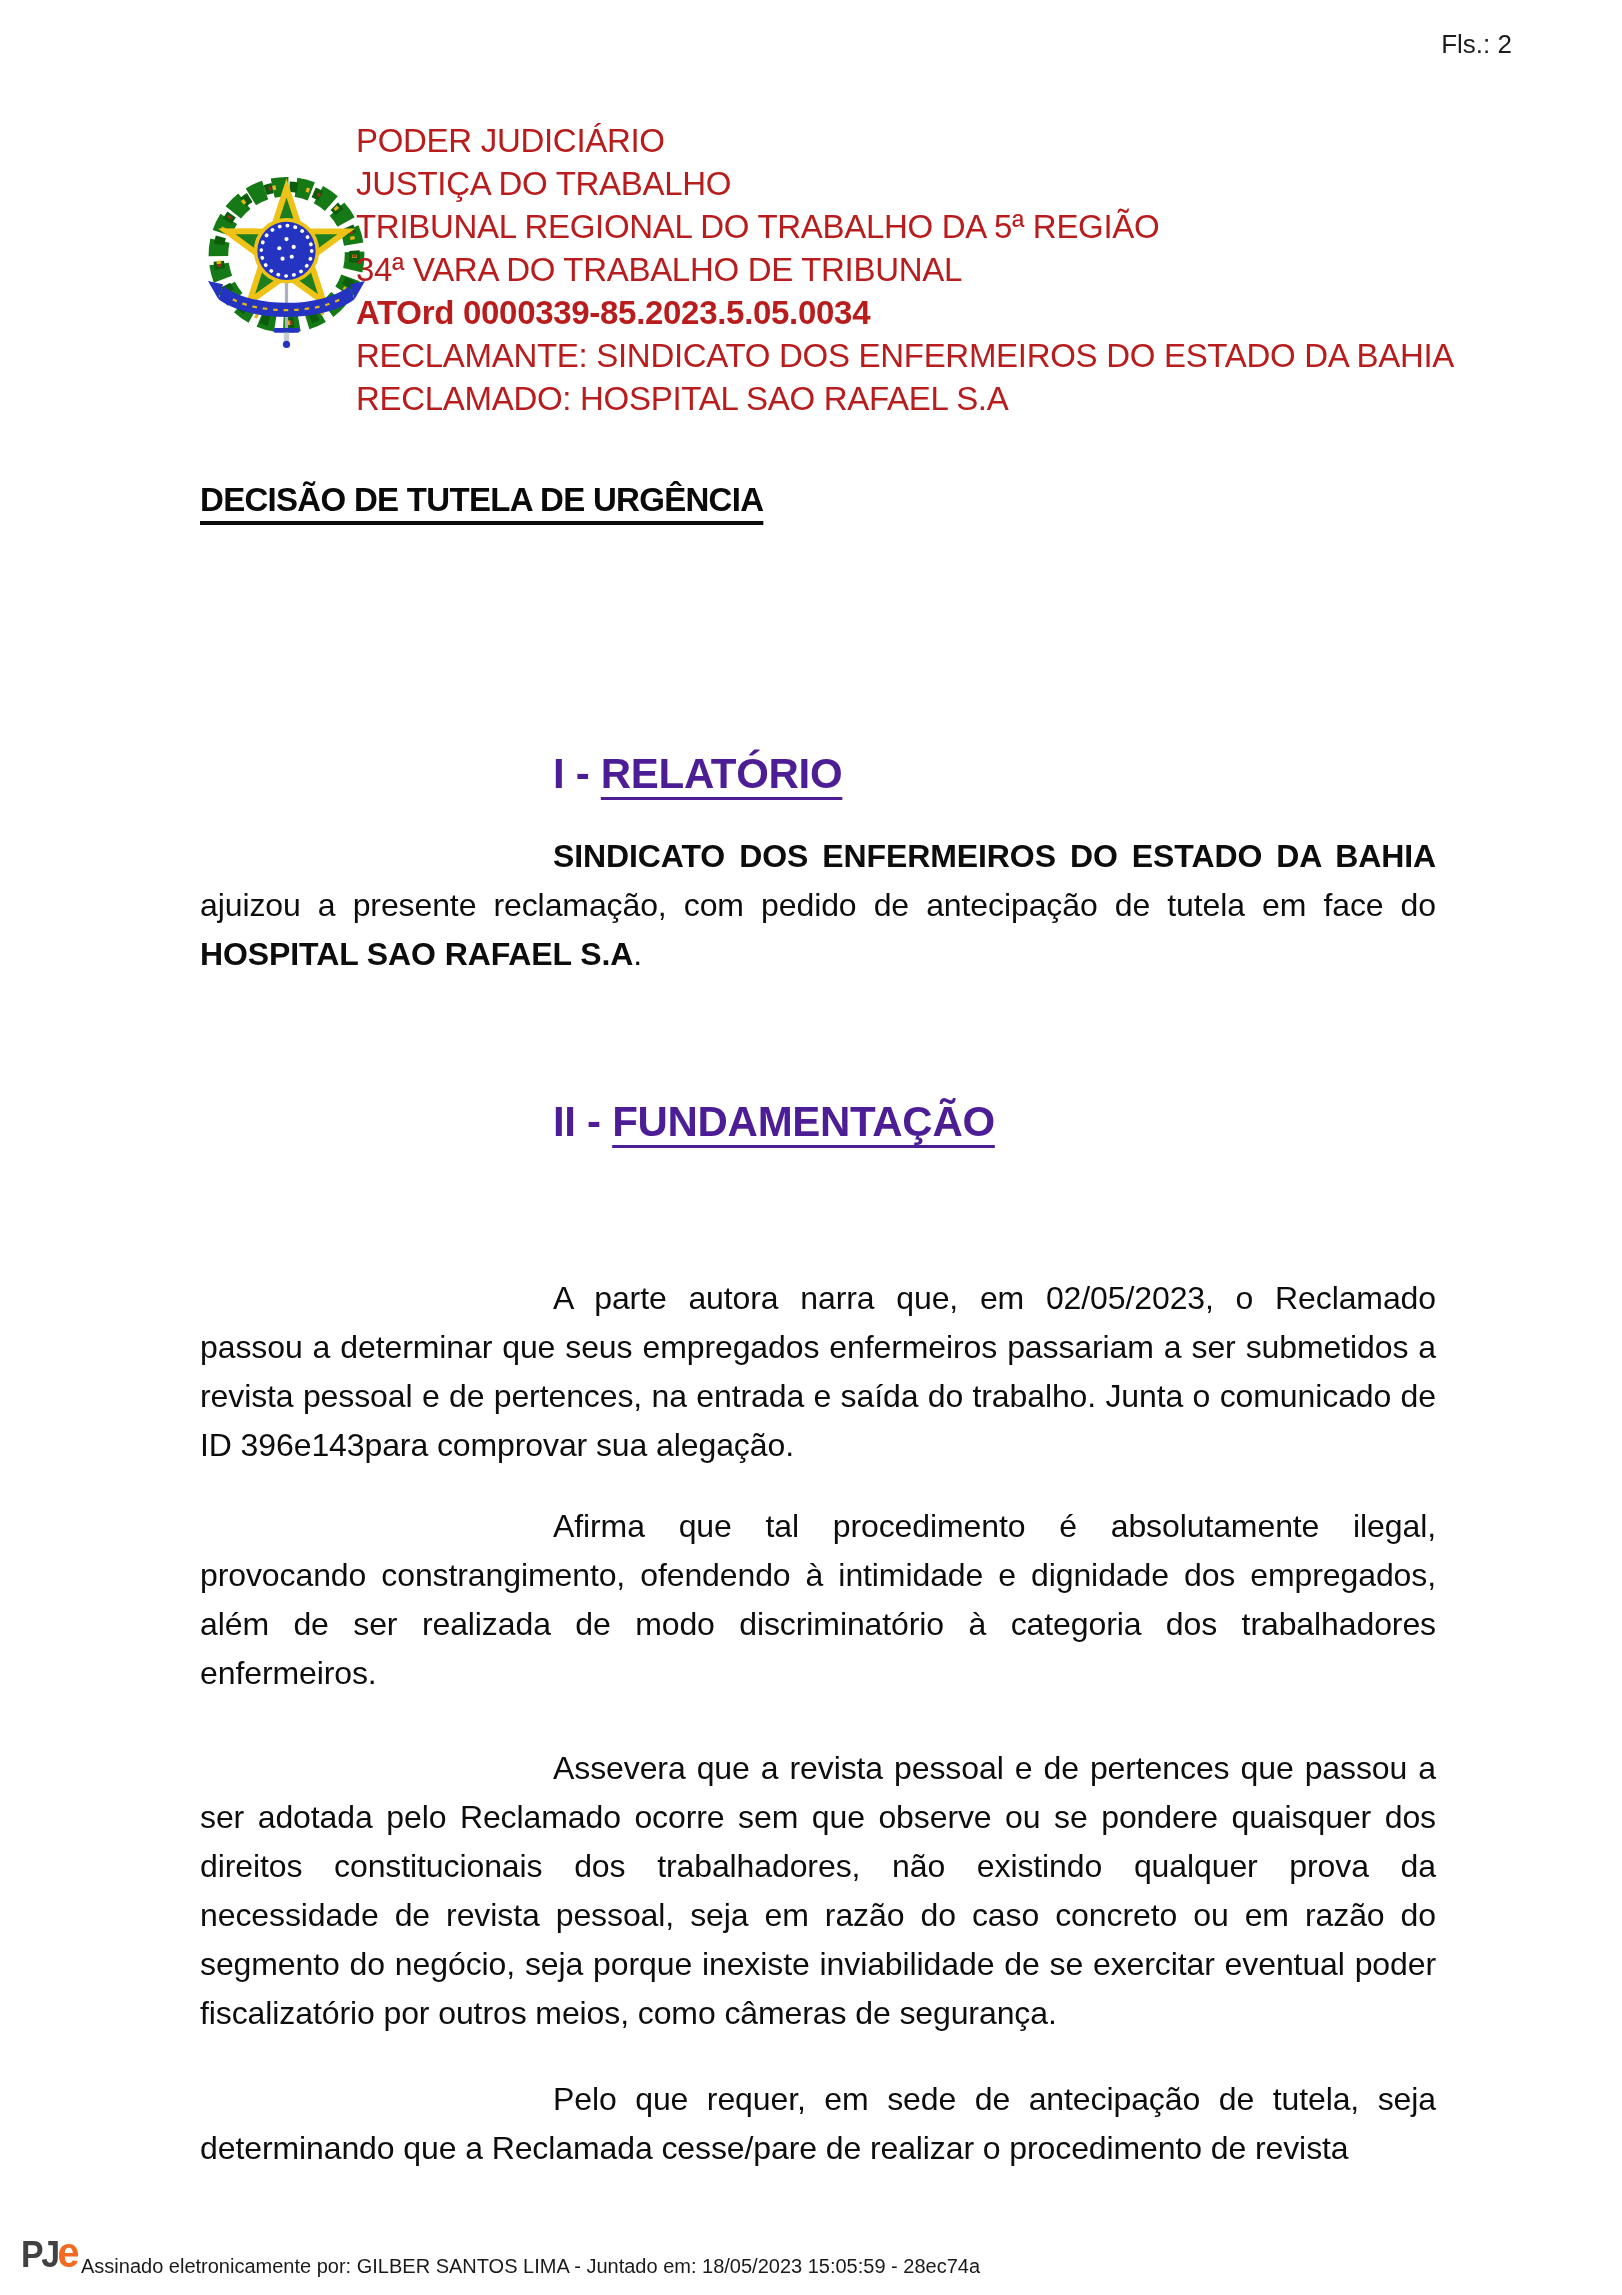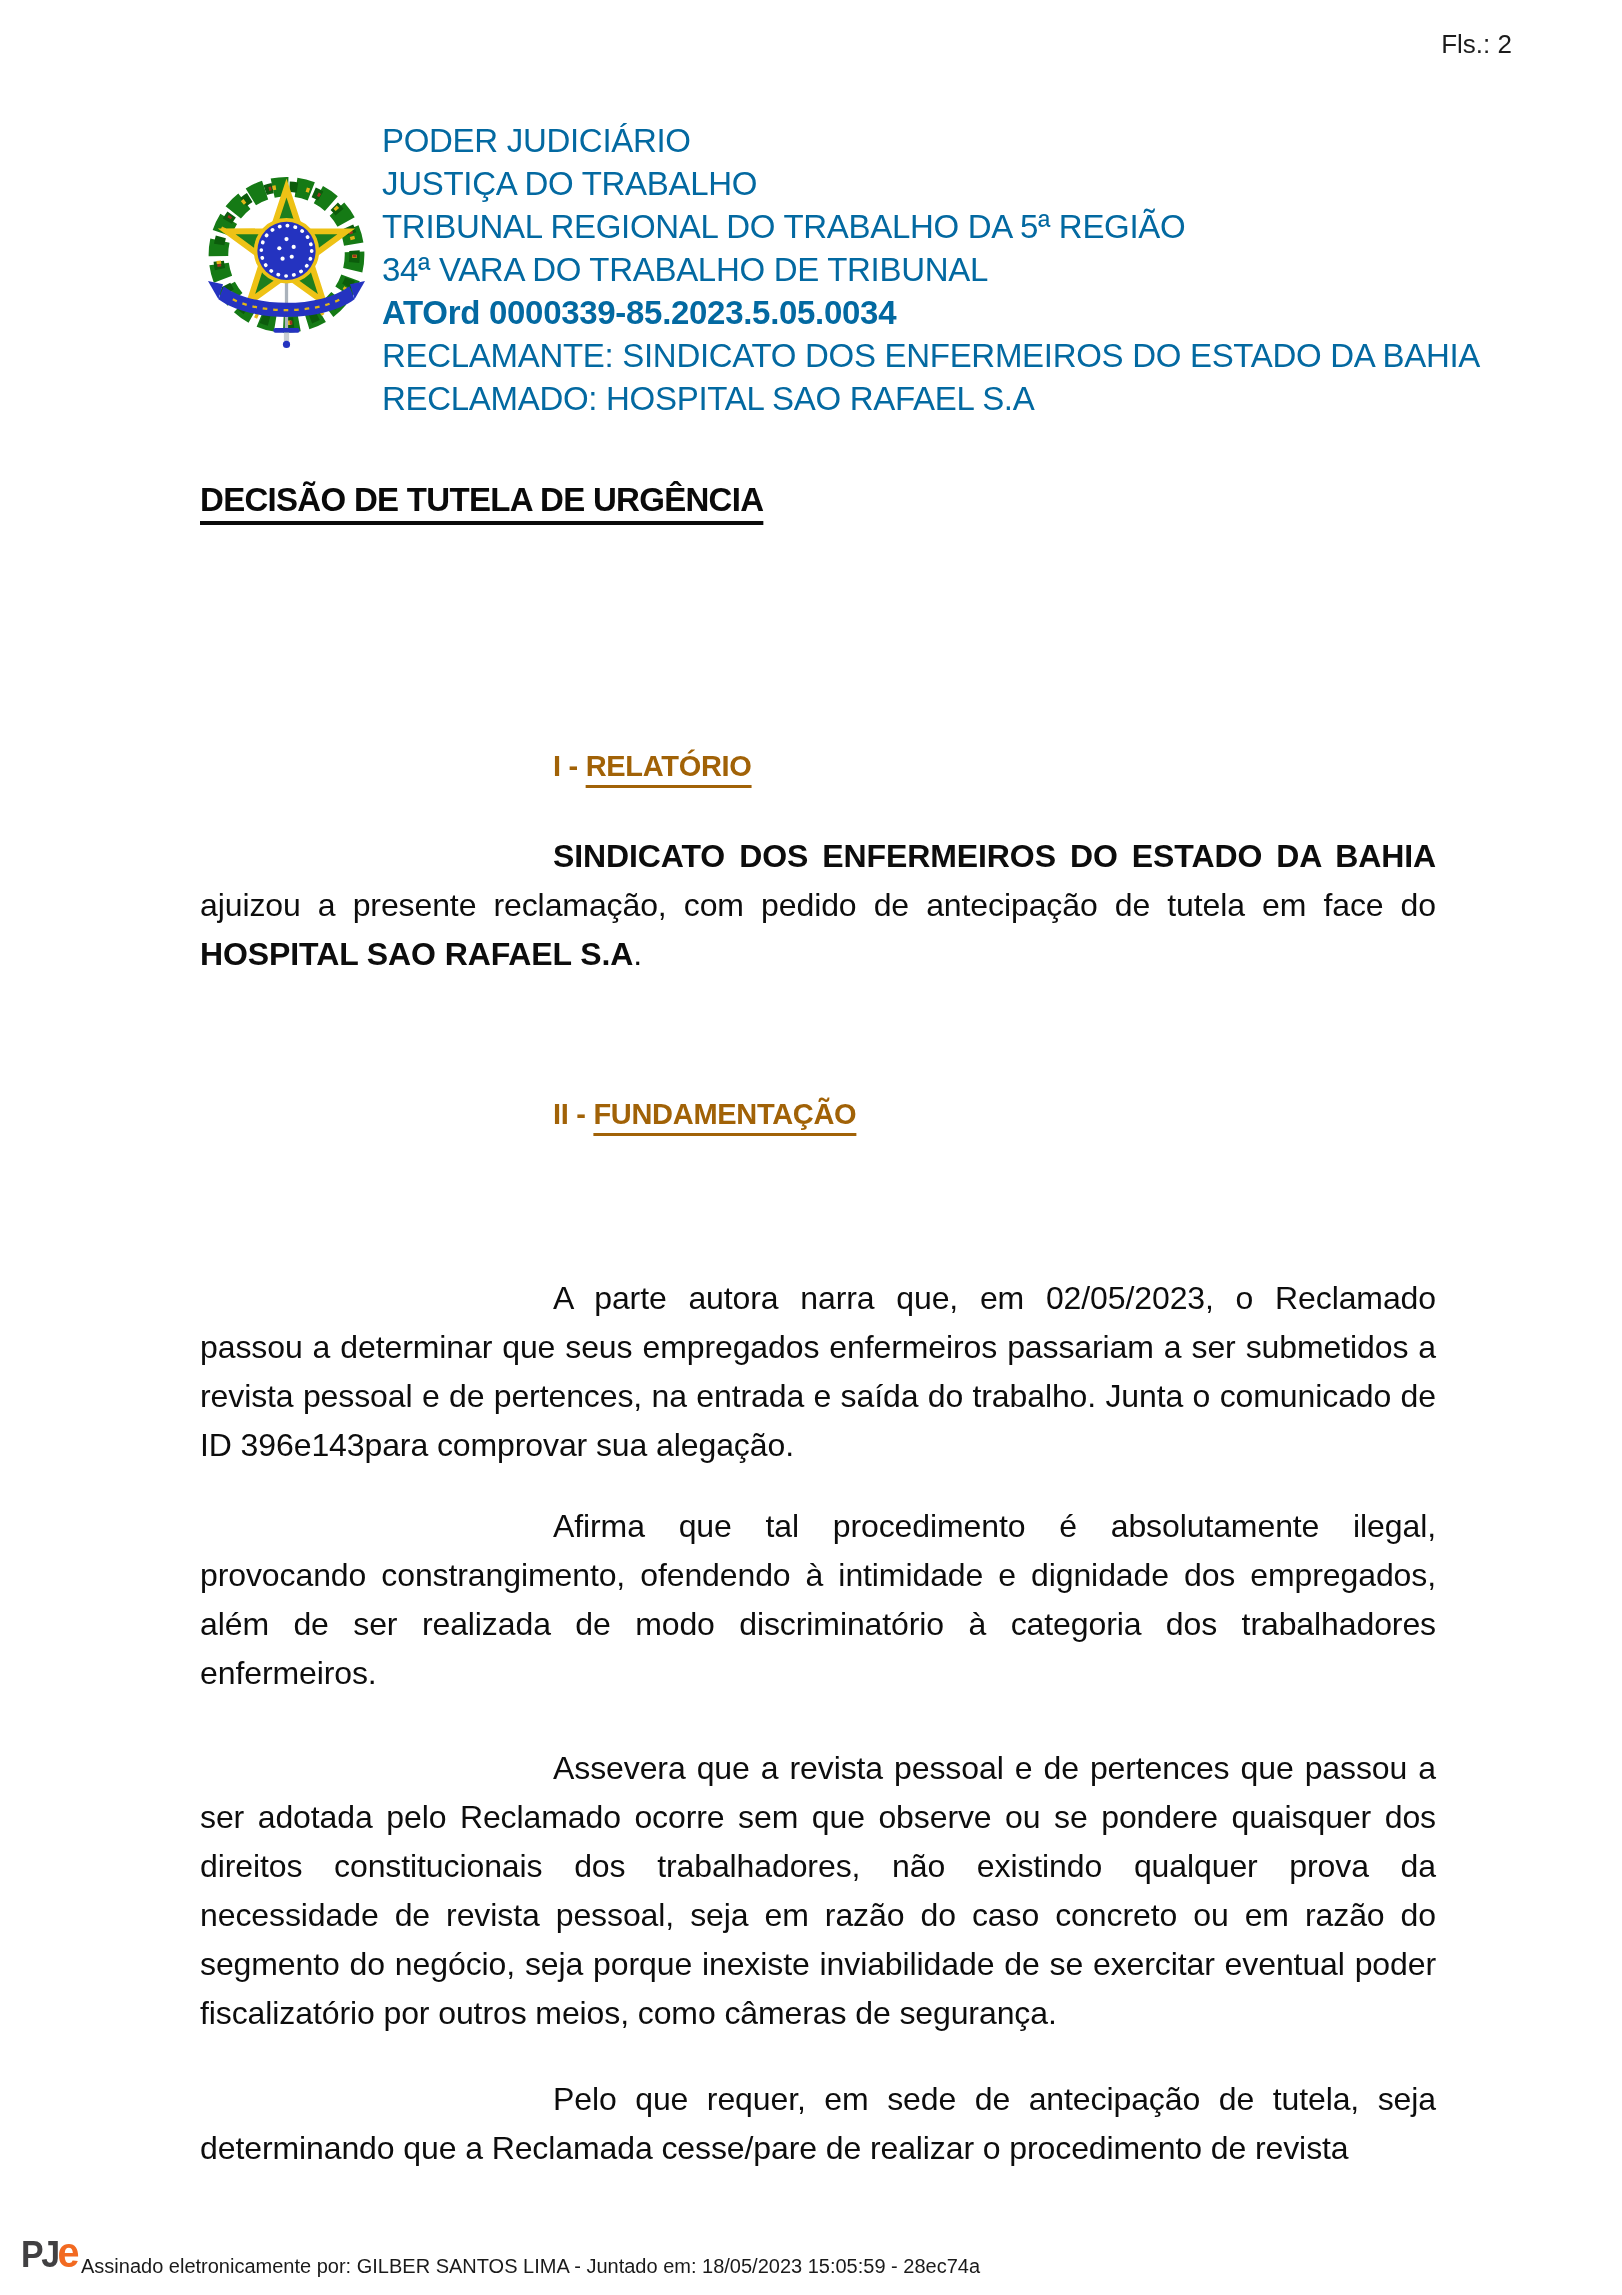--- a/index.html
+++ b/index.html
@@ -27,27 +27,27 @@
   }
 
   
   .emblem {
     left: 200px;
     top: 171px;
     width: 173px;
     height: 178px;
   }
   .header-text {
-    left: 382px;
+    left: 356px;
     top: 119px;
     font-size: 33px;
     line-height: 43px;
     letter-spacing: -0.3px;
     white-space: nowrap;
-    color: #0369a1;
+    color: #b91c1c;
   }
   .header-text .bold { font-weight: 700; }
 
   
   .doc-title {
     left: 200px;
     top: 481px;
     width: 1369px;
     font-size: 33px;
     font-weight: 700;
@@ -58,25 +58,25 @@
   .doc-title .u-title {
     text-decoration: underline;
     text-decoration-thickness: 3.9px;
     text-underline-offset: 9.8px;
   }
 
   
   .heading {
     left: 200px;
     width: 1236px;
-    font-size: 29px;
+    font-size: 42px;
     font-weight: 700;
     text-indent: 353px;
     letter-spacing: -0.3px;
-    color: #a16207;
+    color: #4c1d95;
     margin: 0;
     white-space: nowrap;
   }
   #heading-relatorio { top: 750px; }
   #heading-fundamentacao { top: 1098px; }
   .u {
     text-decoration: underline;
     text-decoration-thickness: 3.3px;
     text-underline-offset: 8.5px;
   }

